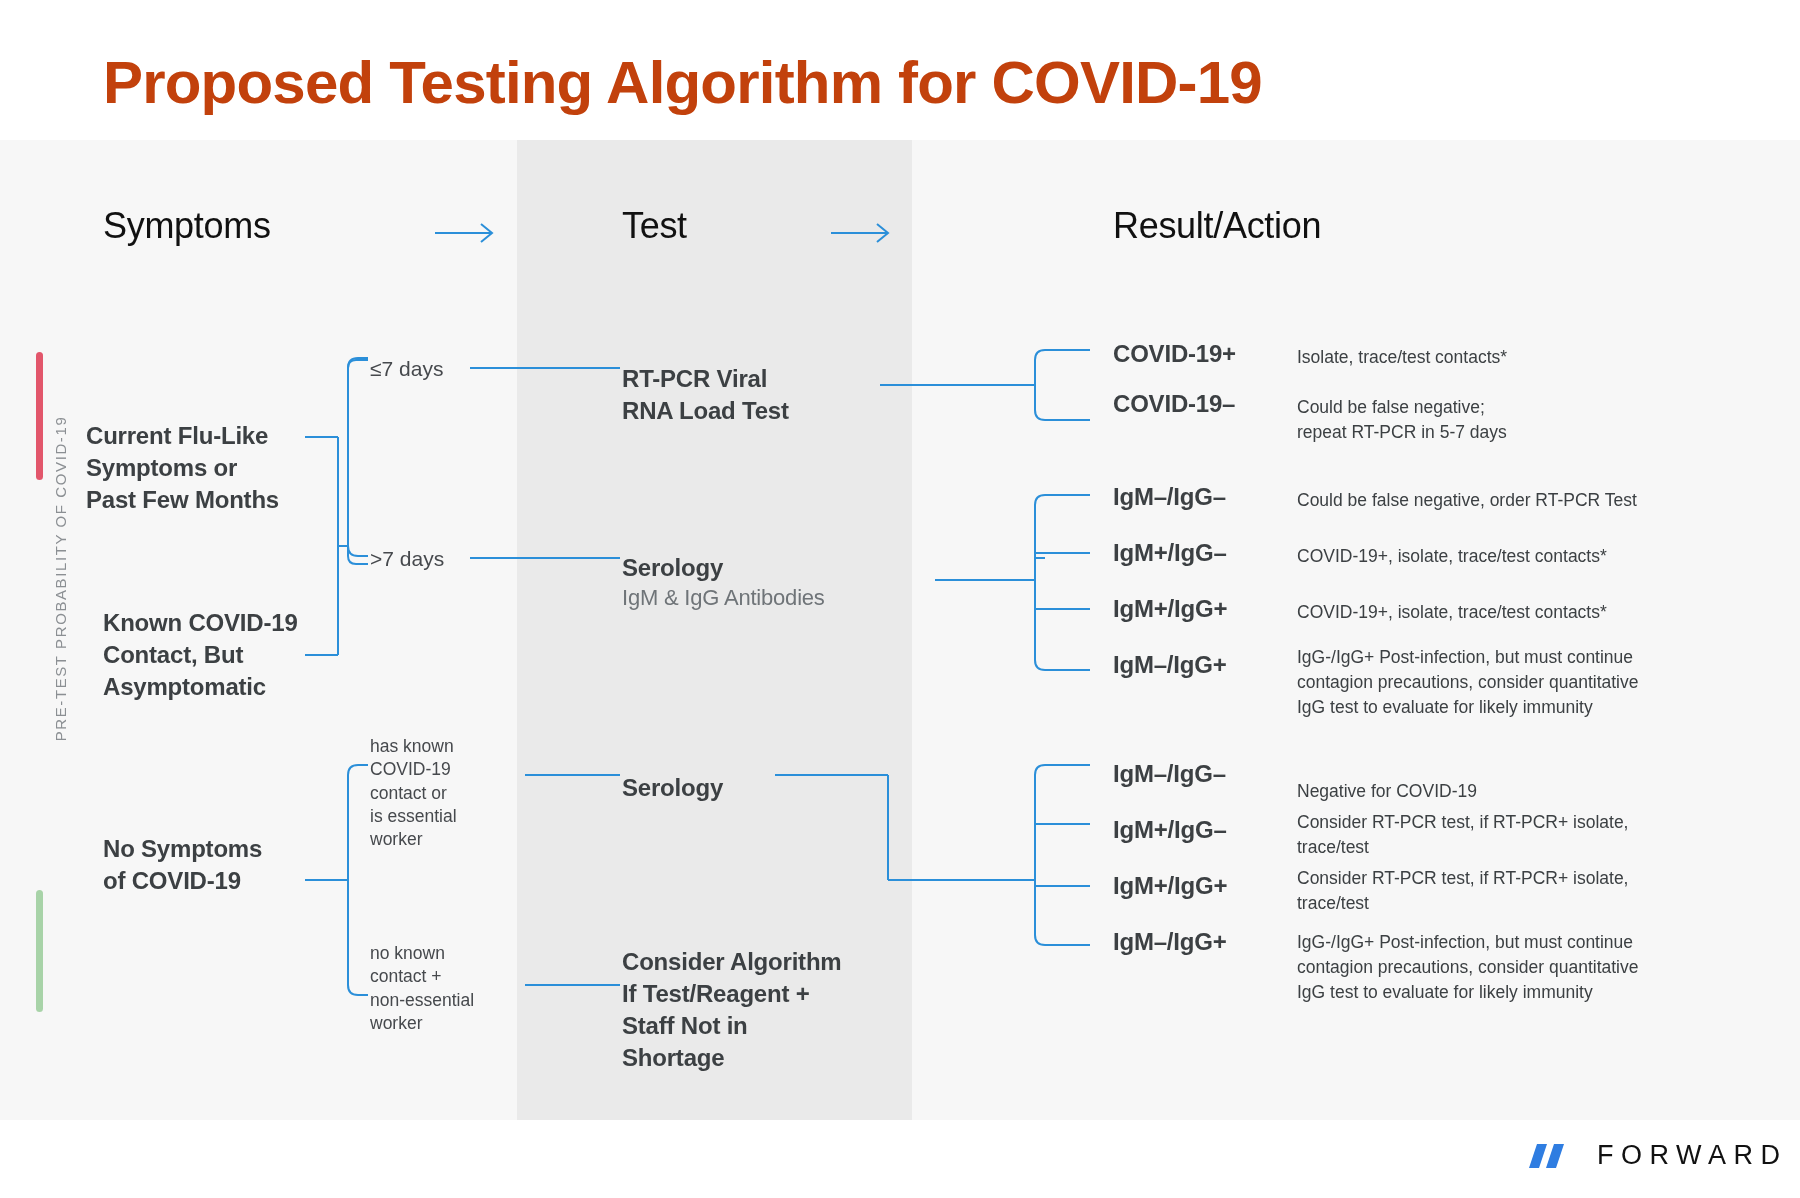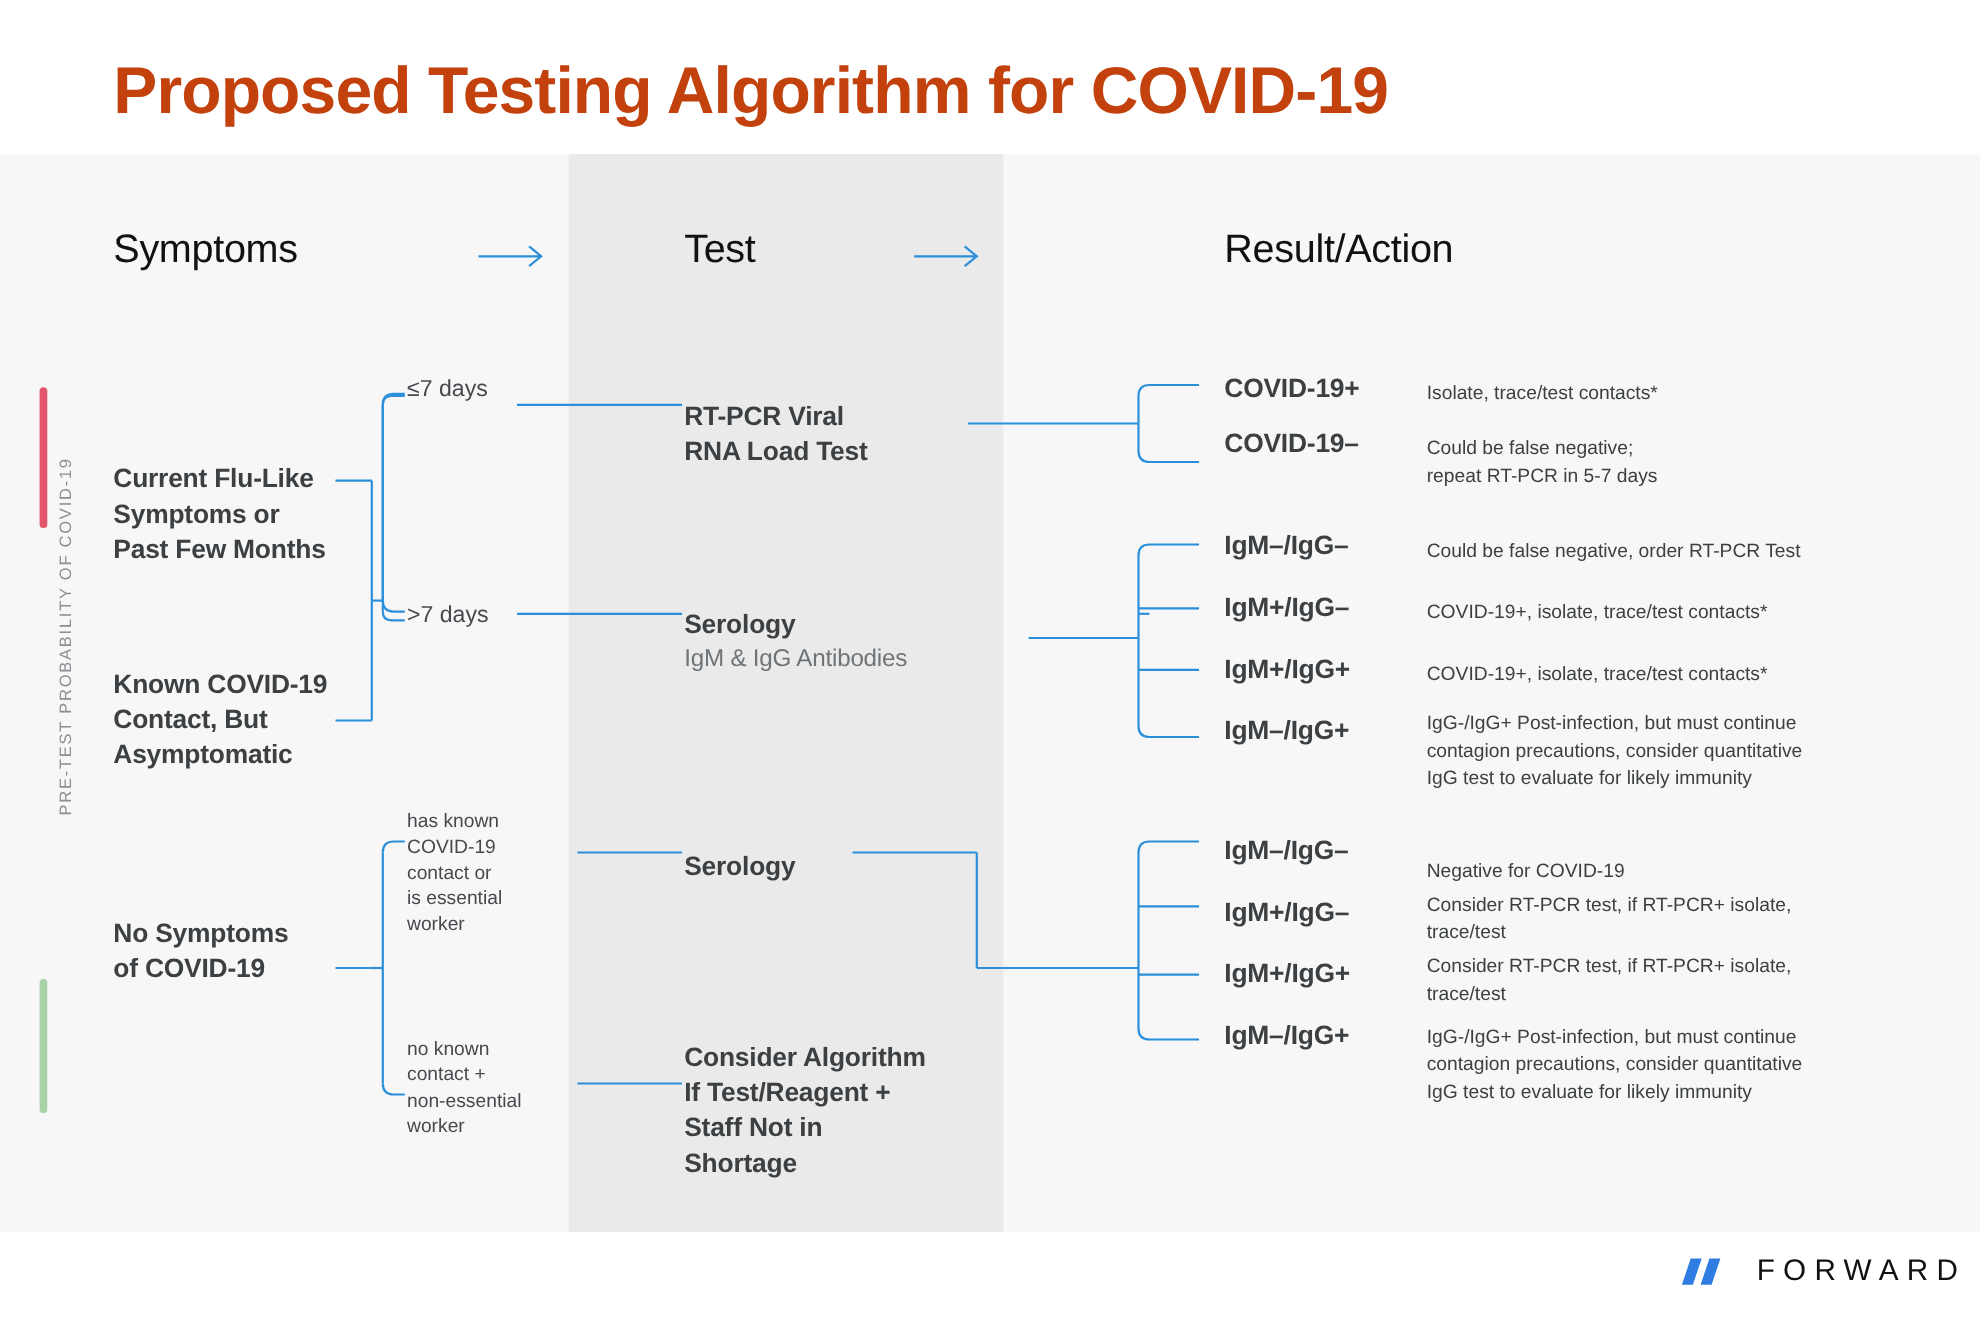--- a/index.html
+++ b/index.html
@@ -171,38 +171,38 @@
       <path d="M1035 886 H1090"></path>
     </g>
 
     <g fill="none" stroke="#2b8fd9" stroke-width="2">
       <path d="M348 368 V556"></path>
       <path d="M348 368 q0 -8 8 -8 H368"></path>
       <path d="M348 556 q0 8 8 8 H368"></path>
     </g>
   </svg>
 
-  <div class="node sym" style="left:103px; top:420px; width:250px;">
+  <div class="node sym" style="left:86px; top:420px; width:250px;">
     <div>Current Flu-Like</div>
     <div>Symptoms or</div>
     <div>Past Few Months</div>
   </div>
 
   <div class="node sym" style="left:103px; top:607px; width:250px;">
     <div>Known COVID-19</div>
     <div>Contact, But</div>
     <div>Asymptomatic</div>
   </div>
 
   <div class="node sym" style="left:103px; top:833px; width:250px;">
     <div>No Symptoms</div>
     <div>of COVID-19</div>
   </div>
 
-  <div class="node branch-lbl" style="left:370px; top:340px;">≤7 days</div>
+  <div class="node branch-lbl" style="left:370px; top:355px;">≤7 days</div>
   <div class="node branch-lbl" style="left:370px; top:545px;">&gt;7 days</div>
 
   <div class="node branch-lbl-sm" style="left:370px; top:735px; width:150px;">
     <div>has known</div>
     <div>COVID-19</div>
     <div>contact or</div>
     <div>is essential</div>
     <div>worker</div>
   </div>
 

